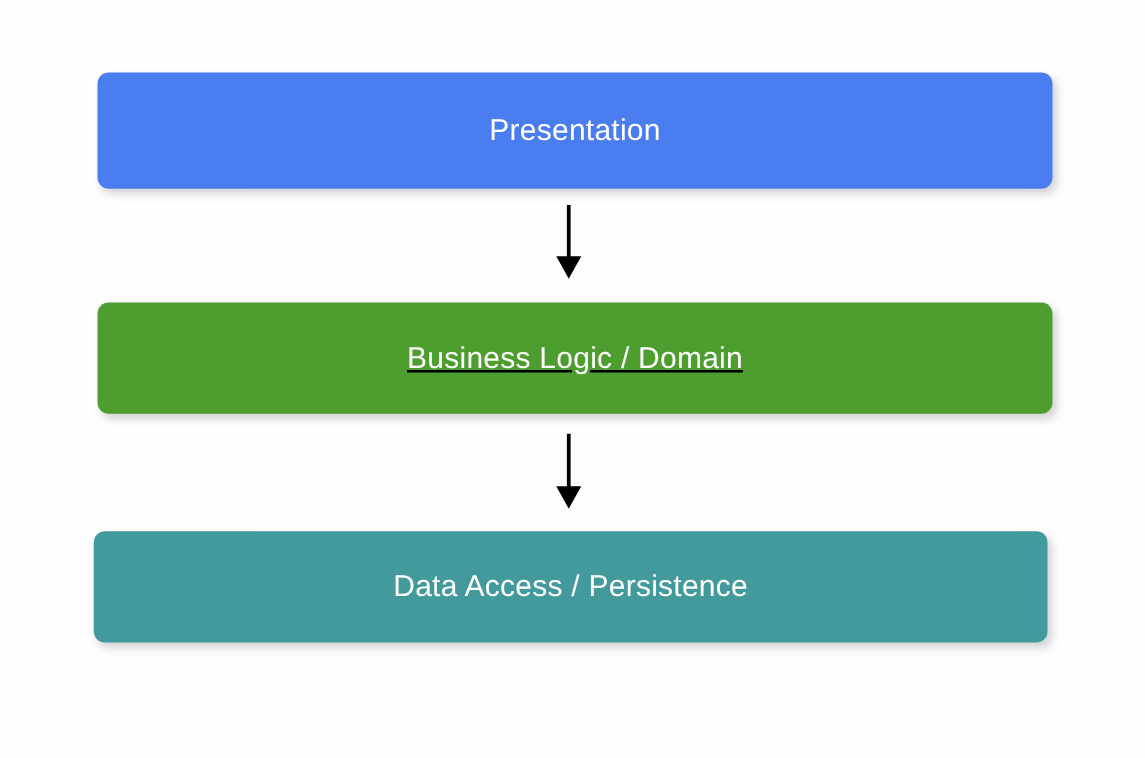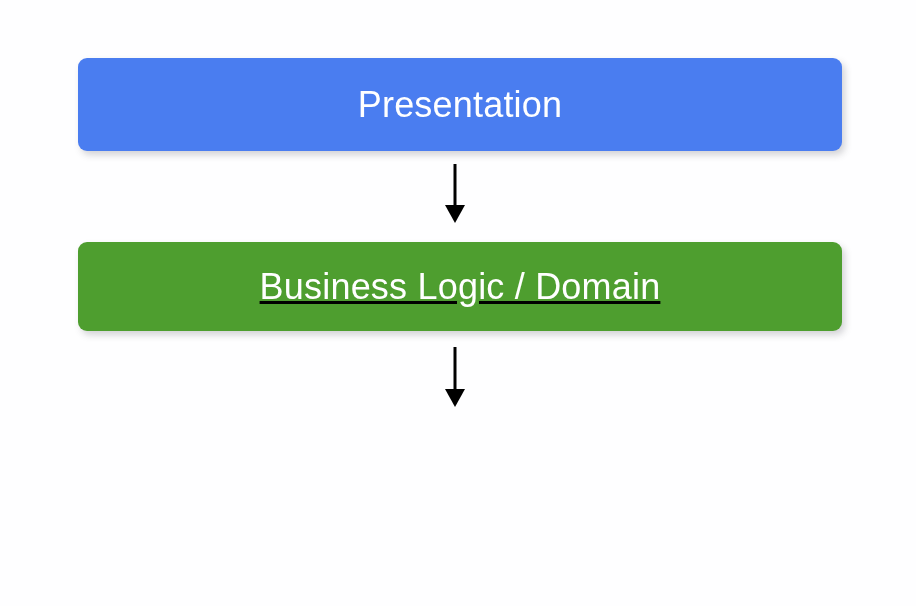--- a/index.html
+++ b/index.html
@@ -24,21 +24,21 @@
     display: flex;
     align-items: center;
     justify-content: center;
     border-radius: 9px;
     box-shadow: 3px 4px 7px rgba(60, 60, 70, 0.22);
     box-sizing: border-box;
   }
   .layer-label {
     color: #ffffff;
     font-family: "Liberation Sans", sans-serif;
-    font-size: 36px;
+    font-size: 24px;
     font-weight: 400;
     letter-spacing: 0.2px;
     line-height: 1;
     white-space: nowrap;
     -webkit-font-smoothing: antialiased;
   }
   
   #box-presentation {
     left: 78px;
     top: 58px;
@@ -98,14 +98,17 @@
     <span class="layer-label">Business Logic / Domain</span>
   </div>
 
   <div class="flow-arrow" id="arrow-business-to-data">
     <svg viewBox="0 0 42 63" preserveAspectRatio="none">
       <line x1="21" y1="1" x2="21" y2="46" stroke="#000000" stroke-width="3"></line>
       <polygon points="21,61 11,43 31,43" fill="#000000"></polygon>
     </svg>
   </div>
 
+  <div class="layer-box" id="box-data-access" style="background:#429a9c;">
+    <span class="layer-label">Data Access / Persistence</span>
+  </div>
 
 </div>
 
 </body></html>

